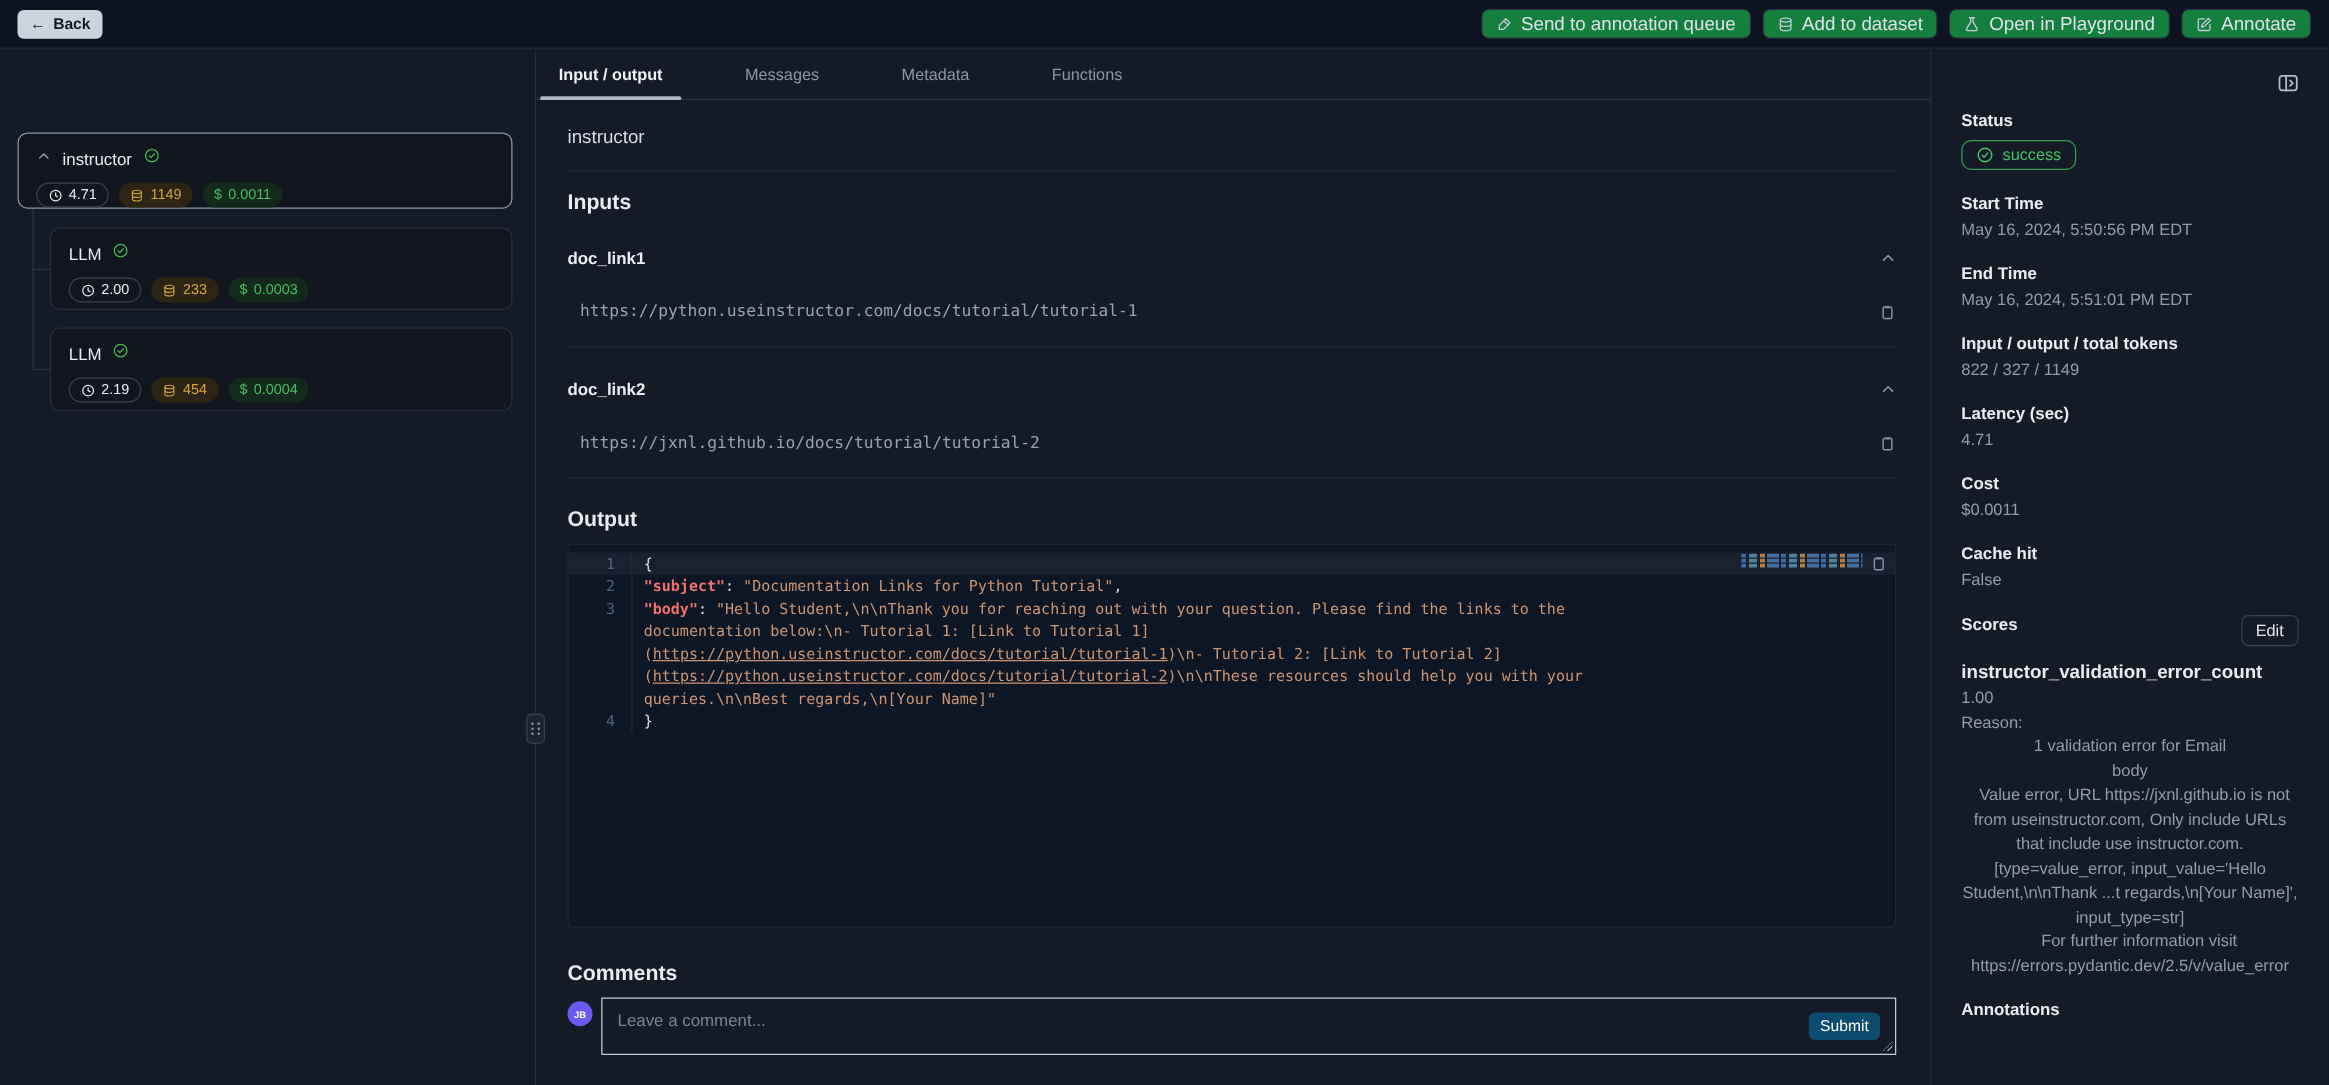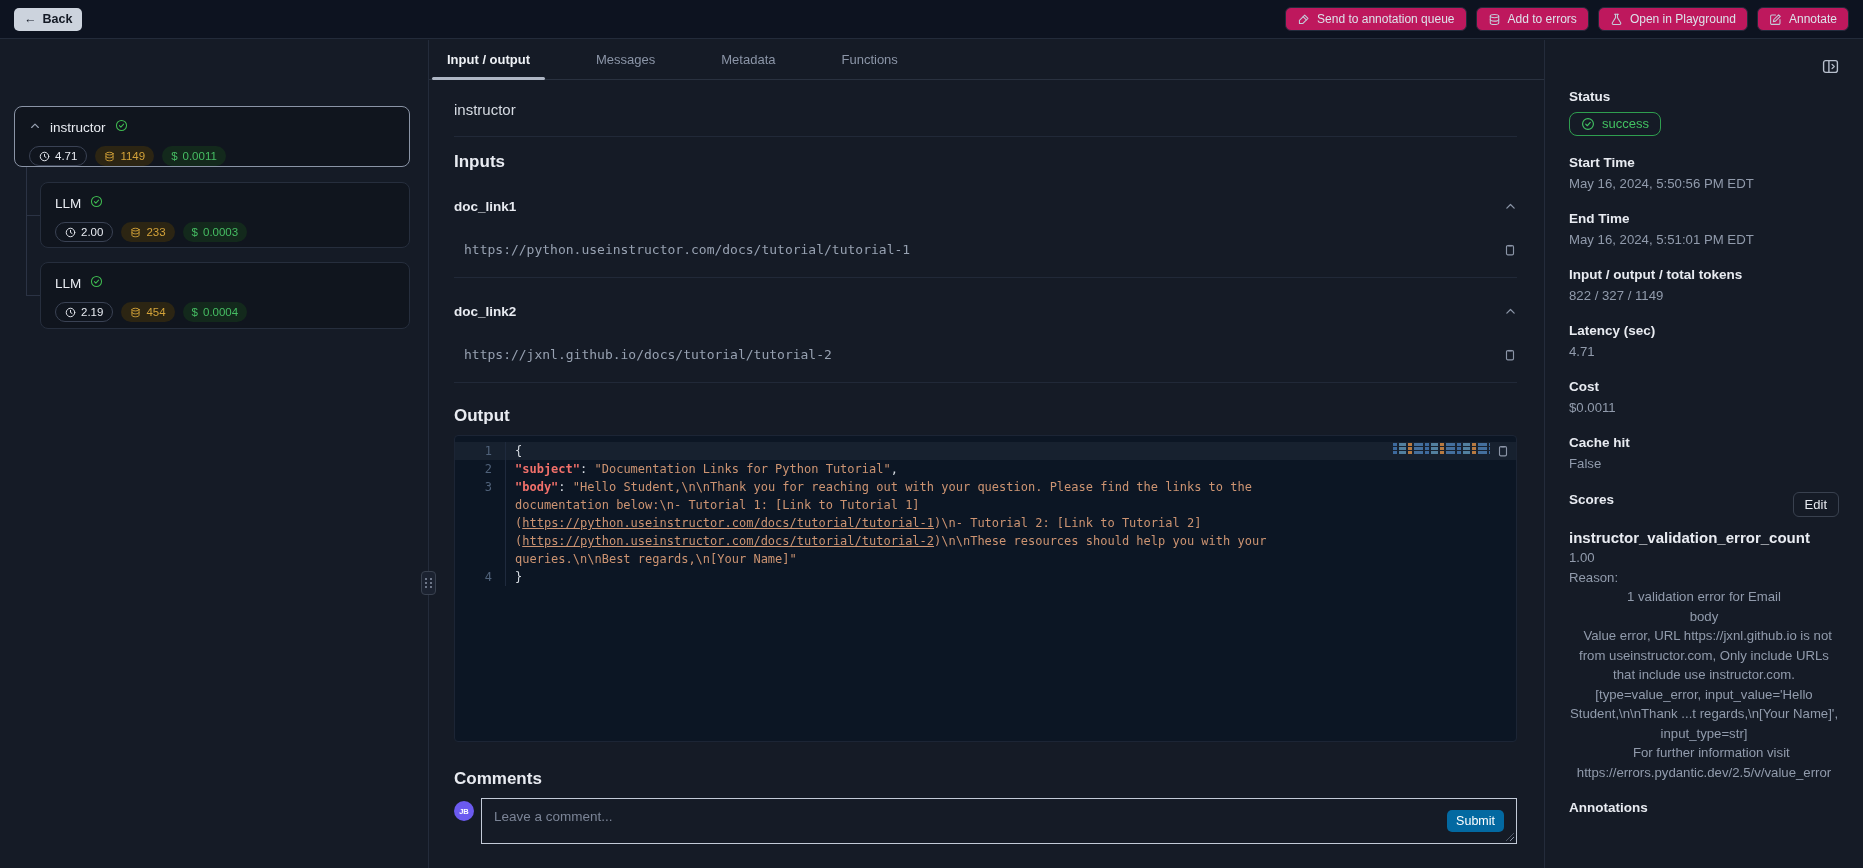--- a/index.html
+++ b/index.html
@@ -10,22 +10,22 @@
   .icon svg { width:100%; height:100%; display:block; }
   button { font-family:inherit; cursor:pointer; }
 
   
   .topbar { position:absolute; top:0; left:0; right:0; height:39px; background:#0d1320;
             border-bottom:1px solid #232b3a; display:flex; align-items:center;
             justify-content:space-between; padding:0 14px; }
   .back-btn { background:#ccd3dd; color:#141a25; border:none; border-radius:5px; height:23px;
               padding:0 10px; font-size:12.5px; font-weight:bold; display:flex; align-items:center; gap:6px; }
   .topbar-actions { display:flex; gap:9px; }
-  .topbar-btn { background:#be185d; color:#dde2ea; border:1px solid #232b3c; border-radius:6px;
-                height:24px; padding:0 11px; font-size:12px; display:flex; align-items:center; gap:7px; }
+  .topbar-btn { background:#15803d; color:#dde2ea; border:1px solid #232b3c; border-radius:6px;
+                height:24px; padding:0 11px; font-size:15px; display:flex; align-items:center; gap:7px; }
   .topbar-btn .icon { color:#c4cbd8; }
 
   
   .sidebar { position:absolute; top:40px; left:0; width:428px; bottom:0; }
   .sidebar-title { margin:15px 0 0 23px; font-size:16px; font-weight:bold; }
   .trace-tree { position:absolute; top:0; left:0; right:0; bottom:0; }
   .span-card { position:absolute; background:#10151e; border:1px solid #262e3d; border-radius:8px;
                padding:11px 14px; cursor:pointer; }
   .span-card.selected { border-color:#8a94a6; }
   .span-name-row { display:flex; align-items:center; gap:9px; }
@@ -92,21 +92,21 @@
   .avatar { width:20px; height:20px; border-radius:50%; background:#6b5af0; color:#fff; flex:none;
             font-size:7.5px; font-weight:bold; display:flex; align-items:center; justify-content:center;
             margin-top:3px;text-align:right; }
   .comment-box { flex:1; height:46px; border:1px solid #c3cbd8; border-radius:0; position:relative; }
   .comment-box textarea { width:100%; height:100%; background:transparent; border:none; outline:none;
             resize:none; padding:10px 12px; font-family:inherit; font-size:13.5px; color:#e8ebf1; }
   .comment-box textarea::placeholder { color:#7b8496; }
   .comment-box::after { content:""; position:absolute; right:2px; bottom:2px; width:8px; height:8px;
             background:repeating-linear-gradient(135deg,transparent 0 2px,#8b95a7 2px 3px);
             clip-path:polygon(100% 0,100% 100%,0 100%); }
-  .submit-btn { position:absolute; right:12px; bottom:11px; background:#0369a1; color:#fff; border:none;
+  .submit-btn { position:absolute; right:12px; bottom:11px; background:#0c4a6e; color:#fff; border:none;
             border-radius:5px; height:22px; padding:0 9px; font-size:12.5px; }
 
   
   .right-panel { position:absolute; top:40px; right:0; width:319px; bottom:0; border-left:1px solid #242c3b;
                  padding:18px 24px 0; background:#151b26; overflow:hidden; }
   .panel-toggle-row { display:flex; justify-content:flex-end; }
   .panel-toggle-row .icon-btn { color:#b7bfcc; }
   .rp-label { font-size:13.5px; font-weight:bold; margin-top:19px; line-height:16px; }
   .rp-label.first { margin-top:14px; }
   .rp-value { font-size:13.2px; color:#919bac; margin-top:4px; line-height:17px; }
@@ -143,21 +143,21 @@
           <span>Send to annotation queue</span>
         </button>
         <button class="topbar-btn">
           <span class="icon " style="width:13px;height:13px;">
             <svg viewBox="0 0 16 16" fill="none" stroke="currentColor" stroke-width="1.3" stroke-linecap="round" stroke-linejoin="round">
               <ellipse cx="8" cy="3.8" rx="5.2" ry="2"></ellipse>
               <path d="M2.8 3.8v8.4c0 1.1 2.3 2 5.2 2s5.2-.9 5.2-2V3.8"></path>
               <path d="M2.8 8c0 1.1 2.3 2 5.2 2s5.2-.9 5.2-2"></path>
             </svg>
           </span>
-          <span>Add to errors</span>
+          <span>Add to dataset</span>
         </button>
         <button class="topbar-btn">
           <span class="icon " style="width:13px;height:13px;">
             <svg viewBox="0 0 16 16" fill="none" stroke="currentColor" stroke-width="1.3" stroke-linecap="round" stroke-linejoin="round">
               <path d="M5.6 1.5h4.8"></path>
               <path d="M6.8 1.5v4.2L2.9 12a1.4 1.4 0 0 0 1.2 2.1h7.8A1.4 1.4 0 0 0 13.1 12L9.2 5.7V1.5"></path>
             </svg>
           </span>
           <span>Open in Playground</span>
         </button>

